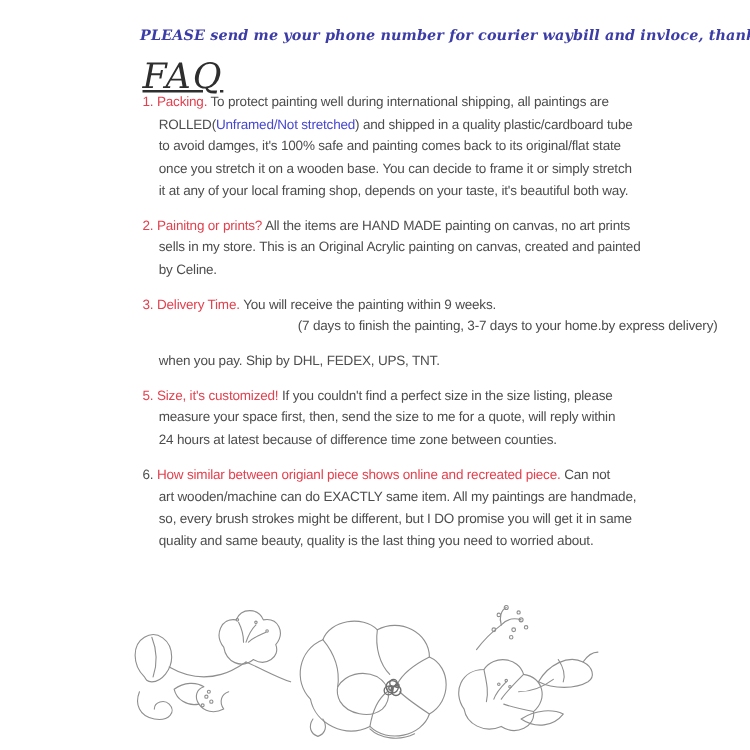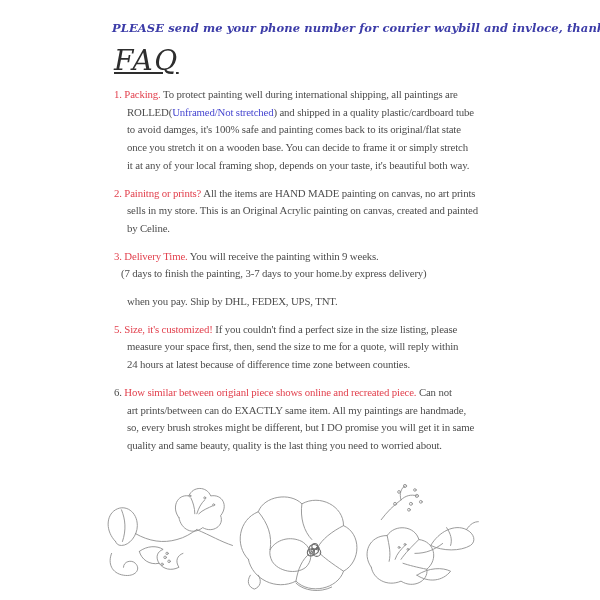--- a/index.html
+++ b/index.html
@@ -32,34 +32,33 @@
     font-style: italic;
     font-weight: 500;
     font-size: 28px;
     letter-spacing: 1.5px;
     color: #2e2e2e;
     text-decoration: underline;
   }
 
   .faq-list {
     position: absolute;
-    left: 114px; top: 86px;
+    left: 114px; top: 74px;
     width: 460px;
-    font-family: Liberation Serif, serif;
   }
   .faq-item { margin-bottom: 10px; }
   .faq-line {
     font-size: 10.8px;
     line-height: 17.7px;
     letter-spacing: -0.15px;
     color: var(--body-gray, #4d4d4d);
     white-space: nowrap;
   }
   .faq-line.cont { padding-left: 13px; }
-  .faq-line.note { padding-left: 7px; }
+  .faq-line.note { padding-left: 7px; text-align: right; }
   .seg-head { color: var(--heading-red, #e2414e); }
   .seg-link { color: var(--link-blue, #4646d0); }
   .seg-num  { color: var(--body-gray, #4d4d4d); }
   .seg-body { color: var(--body-gray, #4d4d4d); }
 
   .sketch {
     position: absolute;
     left: 98px; top: 484px;
     width: 384px; height: 114px;
   }
@@ -102,21 +101,21 @@
       <div class="faq-item">
         <div class="faq-line cont"><span class="seg-body">when you pay. Ship by DHL, FEDEX, UPS, TNT.</span></div>
       </div>
       <div class="faq-item">
         <div class="faq-line first"><span class="seg-head">5. Size, it's customized! </span><span class="seg-body">If you couldn't find a perfect size in the size listing, please</span></div>
         <div class="faq-line cont"><span class="seg-body">measure your space first, then, send the size to me for a quote, will reply within</span></div>
         <div class="faq-line cont"><span class="seg-body">24 hours at latest because of difference time zone between counties.</span></div>
       </div>
       <div class="faq-item">
         <div class="faq-line first"><span class="seg-num">6. </span><span class="seg-head">How similar between origianl piece shows online and recreated piece. </span><span class="seg-body">Can not</span></div>
-        <div class="faq-line cont"><span class="seg-body">art prints/between can do EXACTLY same item. All my paintings are handmade,</span></div>
+        <div class="faq-line cont"><span class="seg-body">art wooden/machine can do EXACTLY same item. All my paintings are handmade,</span></div>
         <div class="faq-line cont"><span class="seg-body">so, every brush strokes might be different, but I DO promise you will get it in same</span></div>
         <div class="faq-line cont"><span class="seg-body">quality and same beauty, quality is the last thing you need to worried about.</span></div>
       </div>
     </div>
 
   <div class="sketch">
     <svg viewBox="0 0 380 115" xmlns="http://www.w3.org/2000/svg">
 
       <path d="M14,58 C4,48 4,32 14,26 C24,20 36,28 36,42 C36,52 28,62 20,62 C16,62 15,60 14,58"></path>
       <path d="M20,26 C24,36 25,46 21,58"></path>

